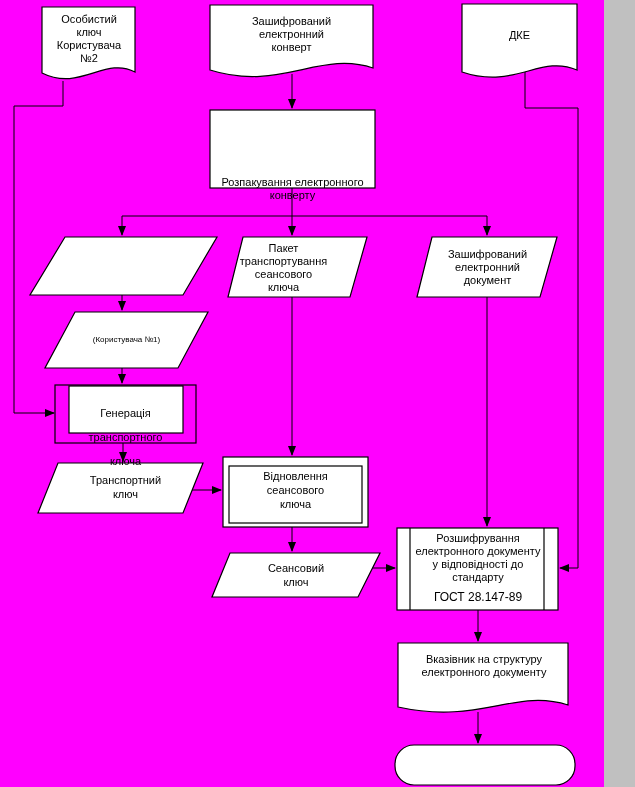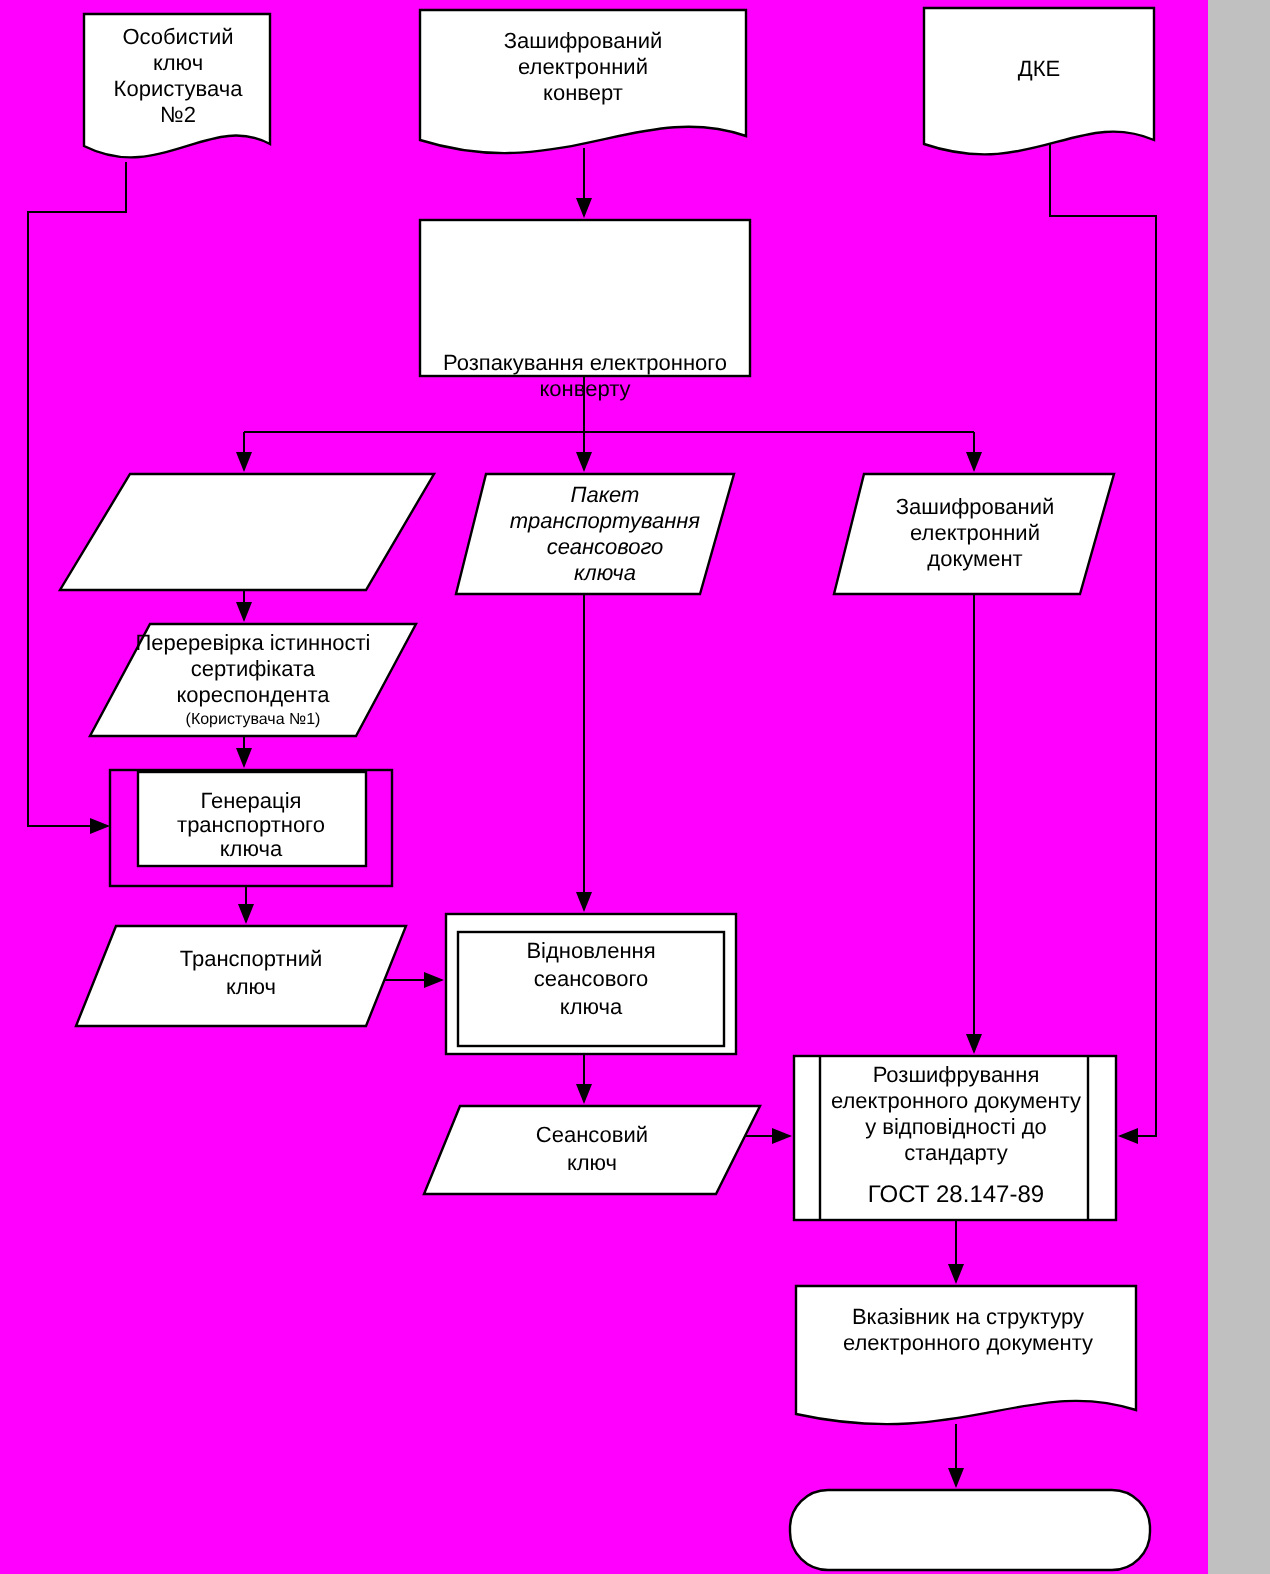--- a/index.html
+++ b/index.html
@@ -11,21 +11,21 @@
   .stage svg{position:absolute;left:0;top:0;}
   .lbl{
     position:absolute;display:flex;align-items:center;justify-content:center;
     text-align:center;color:#000;font-size:11px;line-height:13px;
     white-space:pre-wrap;pointer-events:none;
   }
   .lbl.col{flex-direction:column;}
   .sub{font-size:8px;line-height:10px;display:block;}
   .gost{font-size:12px;line-height:14px;margin-top:6px;display:block;}
   .lh14{line-height:14px;}
-  .lh16{line-height:12px;}
+  .lh16{line-height:24px;margin-top:24px;}
 </style>
 </head>
 <body>
 
 <div class="stage">
 
   <svg width="635" height="787" viewBox="0 0 635 787">
     <defs>
       <marker id="arrow" markerUnits="userSpaceOnUse" markerWidth="12" markerHeight="10" refX="9" refY="4" orient="auto">
         <path d="M0,0 L10,4 L0,8 Z" fill="#000"></path>
@@ -87,32 +87,29 @@
   <div class="lbl" style="left:44px;top:10px;width:90px;height:58px;">Особистий
 ключ
 Користувача
 №2</div>
   <div class="lbl" style="left:212px;top:12px;width:159px;height:44px;">Зашифрований
 електронний
 конверт</div>
   <div class="lbl" style="left:462px;top:22px;width:115px;height:26px;">ДКЕ</div>
   <div class="lbl" style="left:212px;top:128px;width:161px;height:40px;margin-top:41px;">Розпакування електронного
 конверту</div>
-  <div class="lbl" style="left:240px;top:240px;width:125px;height:56px;font-style:italic;">Пакет
+  <div class="lbl" style="left:221px;top:240px;width:125px;height:56px;">Пакет
 транспортування
 сеансового
 ключа</div>
   <div class="lbl" style="left:425px;top:245px;width:125px;height:44px;">Зашифрований
 електронний
 документ</div>
 
   <div class="lbl col" style="left:55px;top:314px;width:143px;height:52px;">
-    <span>Переревірка істинності
-сертифіката
-кореспондента</span>
     <span class="sub">(Користувача №1)</span>
   </div>
 
   <div class="lbl lh16" style="left:55px;top:388px;width:141px;height:50px;">Генерація
 транспортного
 ключа</div>
   <div class="lbl lh14" style="left:68px;top:472px;width:115px;height:30px;">Транспортний
 ключ</div>
   <div class="lbl lh14" style="left:238px;top:468px;width:115px;height:44px;">Відновлення
 сеансового

